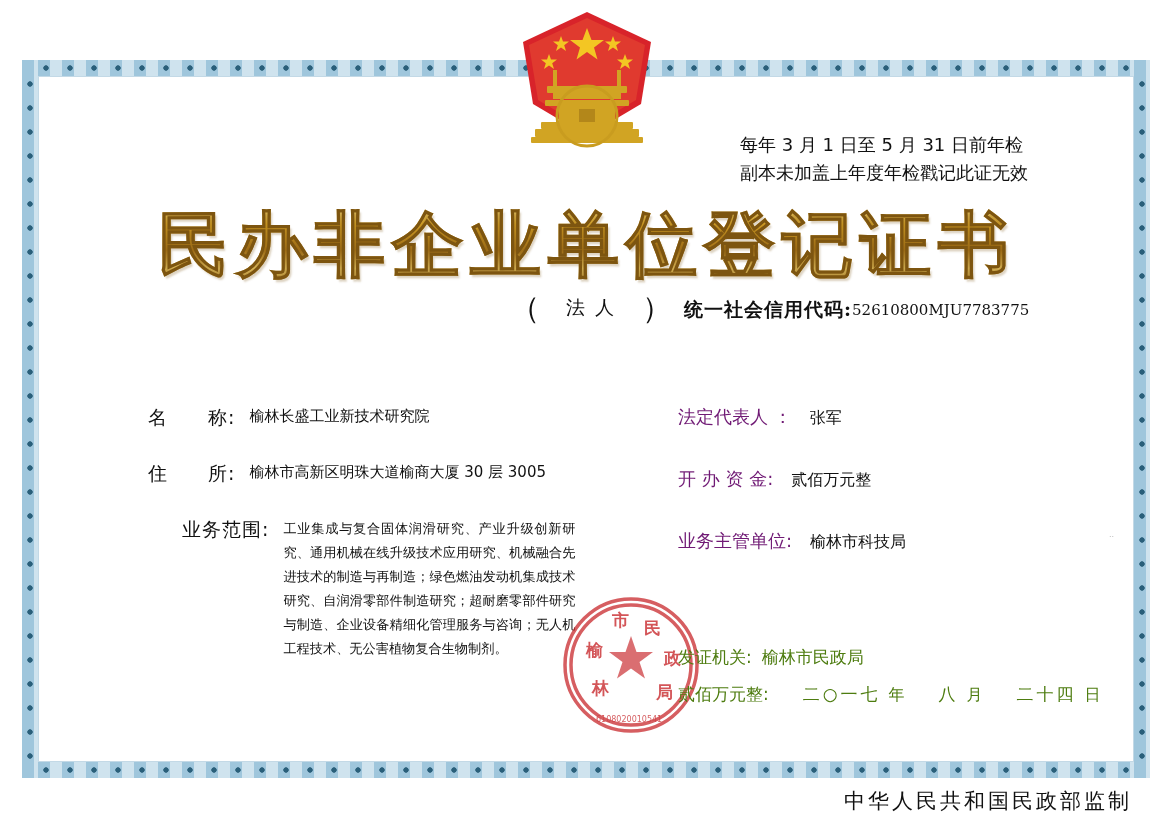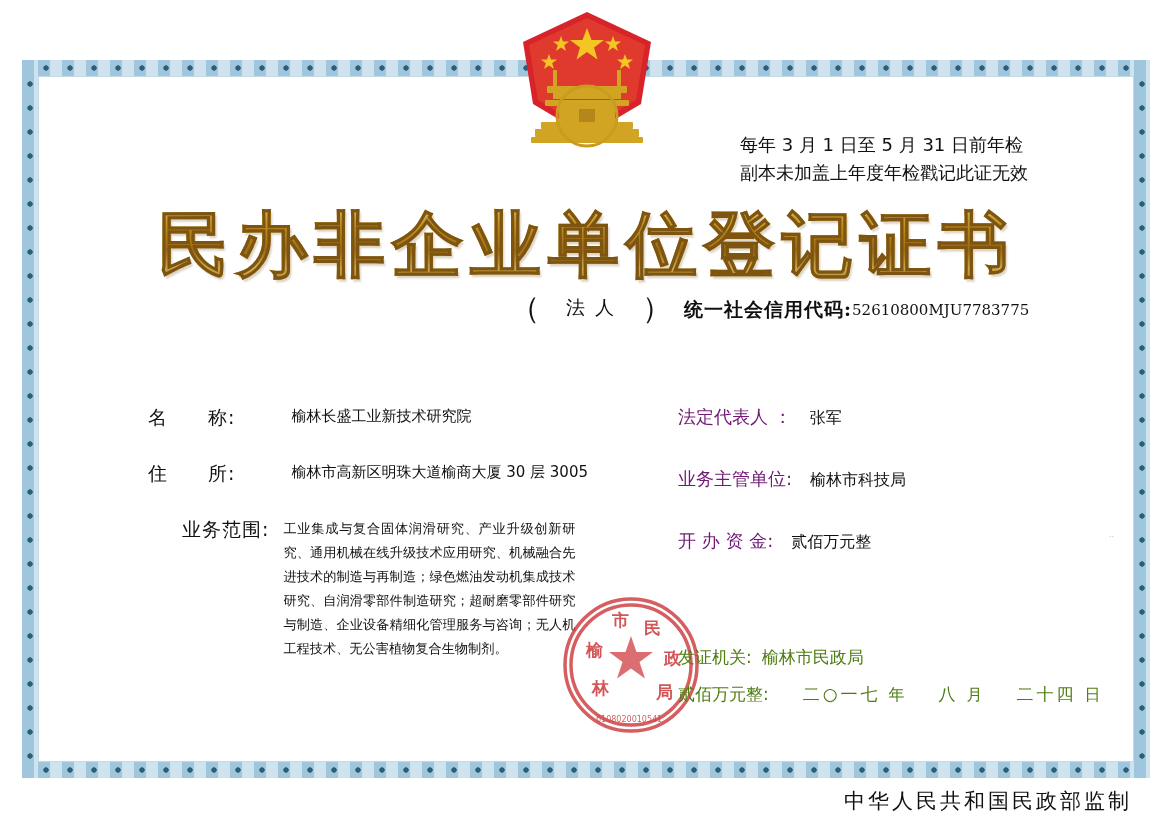--- a/index.html
+++ b/index.html
@@ -97,27 +97,27 @@
   }
   .subline .code-val{
     font-family:"DejaVu Serif","Liberation Serif",serif;
     font-size:15px;margin-bottom:4px;letter-spacing:0px;
   }
 
   
   .left-col{position:absolute;left:148px;top:405px;width:470px;}
   .right-col{position:absolute;left:678px;top:405px;width:420px;}
 
-  .row{display:flex;margin-bottom:30px;gap:32px;}
+  .row{display:flex;margin-bottom:30px;}
   .lbl{
     font-size:19px;color:#111;white-space:nowrap;
     letter-spacing:1px;
   }
   .val{
-    font-size:14.5px;color:#111;margin-left:24px;line-height:1.5;
+    font-size:14.5px;color:#111;margin-left:14px;line-height:1.5;
     font-family:"DejaVu Sans","Liberation Sans",sans-serif;
   }
   .val.big{font-size:15px;}
 
   .scope-row{display:flex;margin-left:34px;}
   .scope-text{
     font-size:13.2px;line-height:1.82;color:#111;margin-left:14px;
     width:292px;text-align:justify;
   }
 
@@ -223,26 +223,26 @@
     <span class="scope-text">工业集成与复合固体润滑研究、产业升级创新研究、通用机械在线升级技术应用研究、机械融合先进技术的制造与再制造；绿色燃油发动机集成技术研究、自润滑零部件制造研究；超耐磨零部件研究与制造、企业设备精细化管理服务与咨询；无人机工程技术、无公害植物复合生物制剂。</span>
   </div>
 </div>
 
 <div class="right-col">
   <div class="right-row">
     <span class="right-lbl">法定代表人 ：</span>
     <span class="right-val">张军</span>
   </div>
   <div class="right-row">
+    <span class="right-lbl">开 办 资 金:</span>
+    <span class="right-val">贰佰万元整</span>
+  </div>
+  <div class="right-row">
     <span class="right-lbl">业务主管单位:</span>
     <span class="right-val">榆林市科技局</span>
-  </div>
-  <div class="right-row">
-    <span class="right-lbl">开 办 资 金:</span>
-    <span class="right-val">贰佰万元整</span>
   </div>
 </div>
 
 <div class="tiny-mark">..</div>
 
 <div class="seal">
   <svg viewBox="0 0 150 150" width="150" height="150" aria-hidden="true">
     <g stroke="#c8282c" fill="none" stroke-width="3.5" opacity="0.85">
       <circle cx="75" cy="75" r="66"></circle>
       <circle cx="75" cy="75" r="60"></circle>

